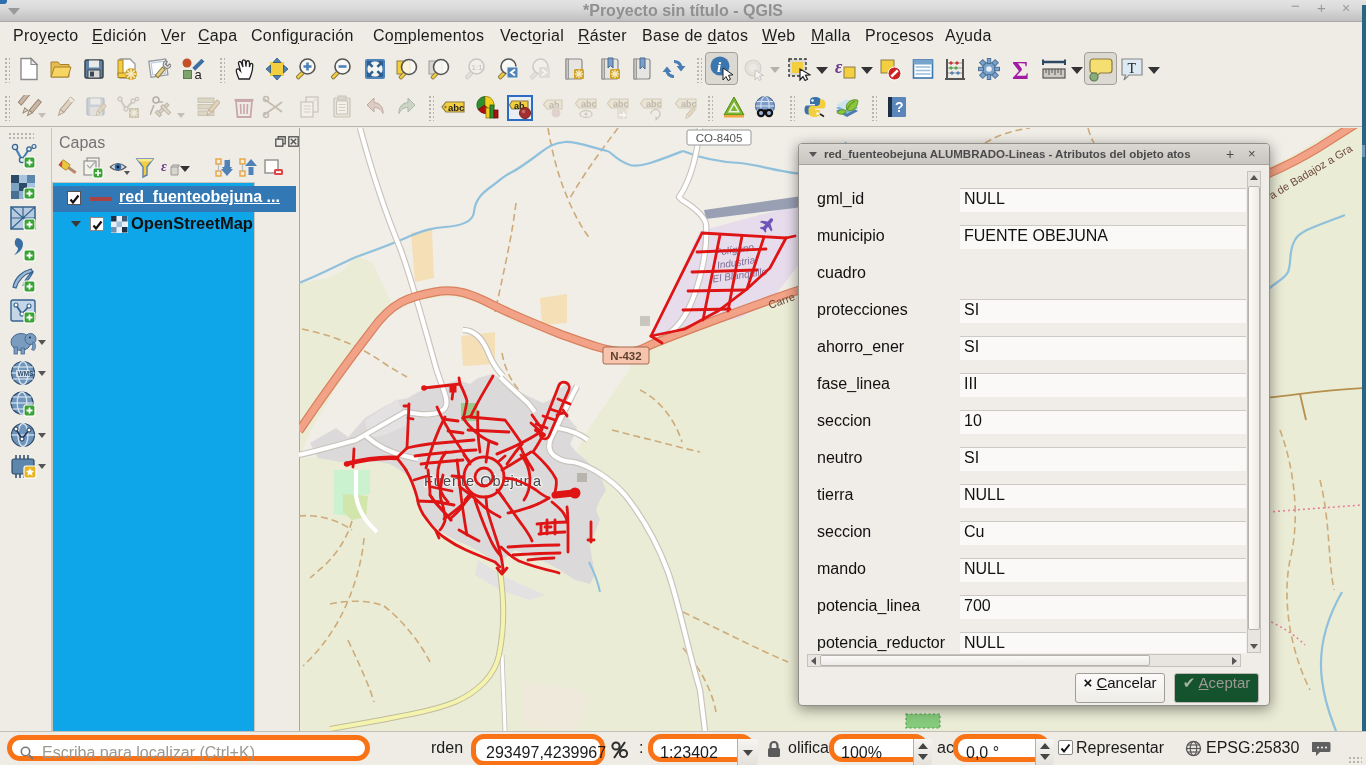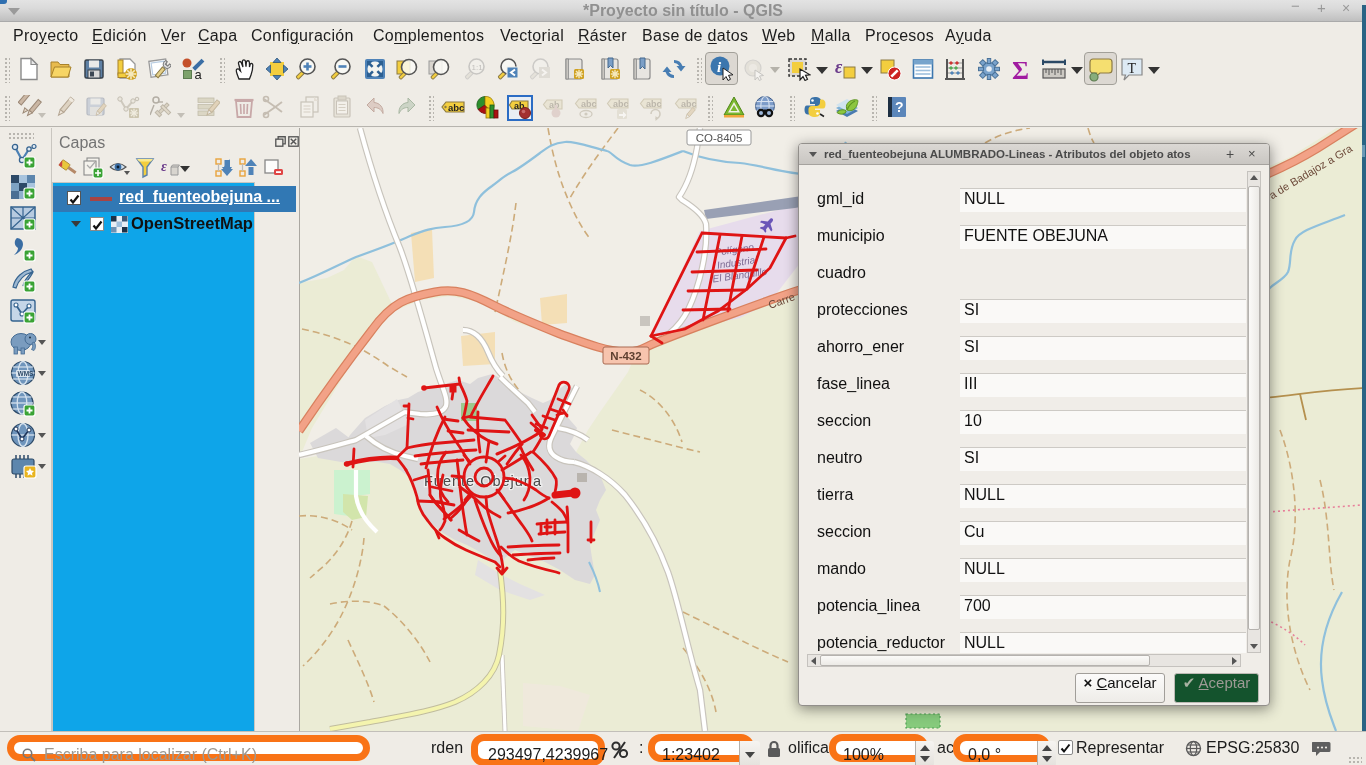--- a/index.html
+++ b/index.html
@@ -10,21 +10,21 @@
 #menubar span{position:absolute;top:5px}
 #menubar u{text-decoration:underline;text-underline-offset:2px}
 #tb{left:0;top:50px;width:1362px;height:77px;background:#efece6;border-bottom:1px solid #b7b4ae}
 .grip{width:6px;background-image:radial-gradient(circle,#b8b5af 1px,transparent 1.2px);background-size:4px 4px}
 .vgrip{height:6px;background-image:radial-gradient(circle,#b8b5af 1px,transparent 1.2px);background-size:4px 4px}
 #main{left:0;top:128px;width:1366px;height:603px}
 #lpanel{left:51px;top:0;width:245px;height:603px;background:#efece6;border-left:1px solid #c9c6c0}
 #ltree{left:52px;top:54px;width:203px;height:549px;background:#0ea5e9;border:1px solid #c9c6c0;border-bottom:none}
 #sel{left:0;top:3px;width:243px;height:26px;background:#3178b4}
 #statusbar{left:0;top:731px;width:1366px;height:34px;background:#efece6;border-top:1px solid #c2bfb9;font-size:16px;color:#1c1c1c}
-.inbox{background:#fff;border:7px solid #f97316;border-radius:13px}
+.inbox{background:#fff;border:5px solid #f97316;border-radius:13px}
 #dialog{left:798px;top:15px;width:472px;height:563px;background:#f0ede8;border:1px solid #928f8b;border-radius:4px;box-shadow:0 3px 14px rgba(0,0,0,.45)}
 #dtitle{left:0;top:0;width:470px;height:21px;background:linear-gradient(#dbd8d4,#c9c6c2);border-bottom:1px solid #a5a29e;border-radius:3px 3px 0 0;color:#4a4a4a;font-weight:bold;font-size:11.5px}
 .frow{position:absolute;left:10px;font-size:16px;color:#111}
 .finput{position:absolute;left:153px;width:286px;height:24px;background:#faf9f7;border-top:1px solid #cdcac5;font-size:16px;color:#111;padding:1px 0 0 4px}
 .btn{position:absolute;height:30px;border:1px solid #a19e99;border-radius:3px;background:linear-gradient(#fcfbfa,#eeece8);font-size:15px;color:#111;text-align:center}
 #rstrip{left:1362px;top:5px;width:4px;height:760px;background:#2a6384}
 #rmark{left:1362px;top:145px;width:3px;height:12px;background:#6b98b5}
 </style></head>
 <body>
 <div class="ab" id="titlebar">

